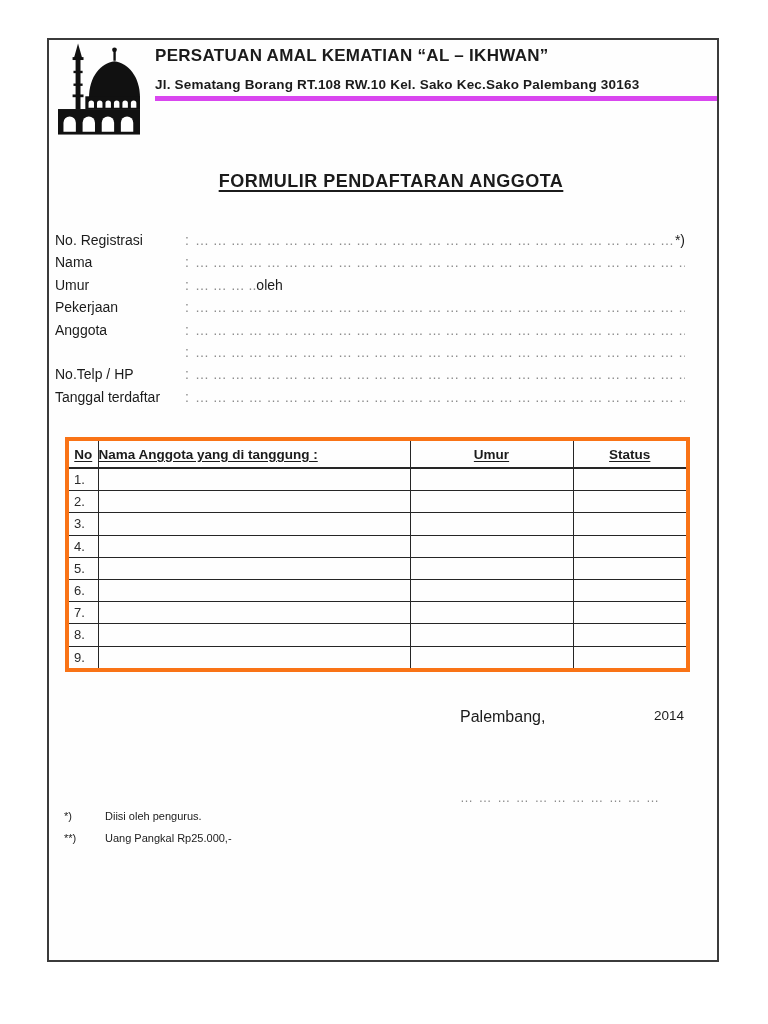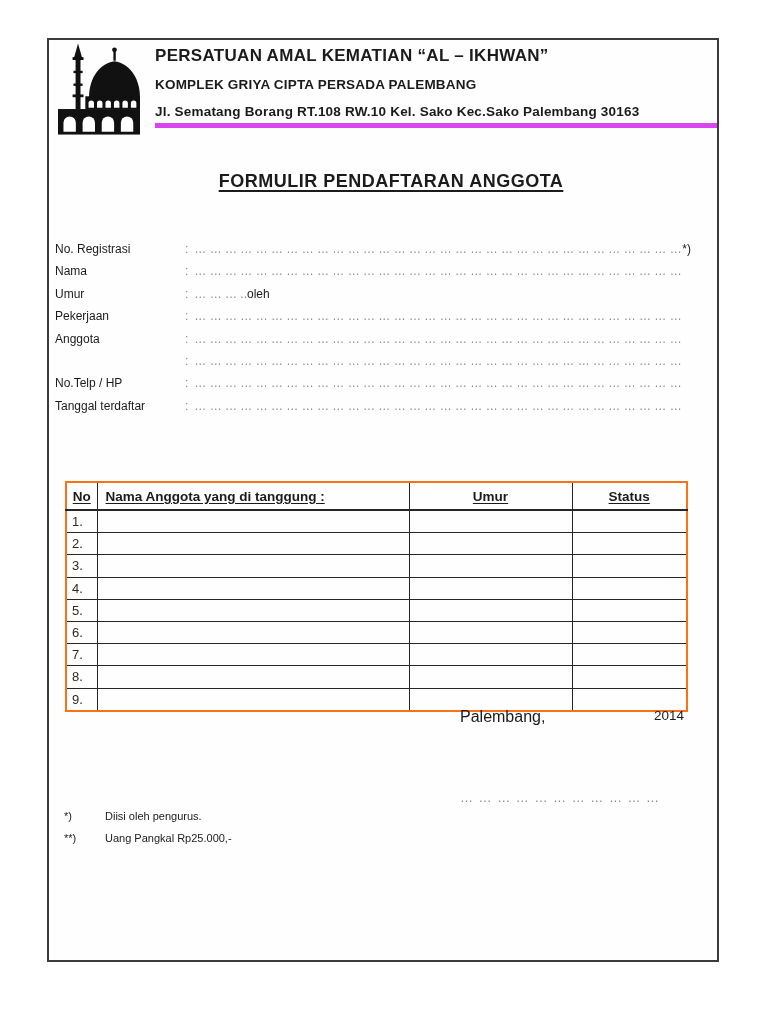--- a/index.html
+++ b/index.html
@@ -19,35 +19,35 @@
   .complex { font-size:13.5px; font-weight:bold; letter-spacing:.2px; margin:0 0 12px 0; white-space:nowrap; }
   .addr { font-size:13.5px; font-weight:bold; letter-spacing:.2px; padding-bottom:4px;
           border-bottom:5px solid #d946ef; white-space:nowrap; }
   
   .title-wrap { position:absolute; top:131px; left:0; width:100%; text-align:center;padding-left:8px; }
   .title {
     font-size:18px; font-weight:bold; letter-spacing:.5px;
     text-decoration:underline; text-decoration-thickness:2px; text-underline-offset:3px;
   }
   
-  .fields { position:absolute; top:192px; left:6px; right:26px; font-size:12px;margin-top:10px; }
+  .fields { position:absolute; top:192px; left:6px; right:32px; font-size:14px; }
   .field-row { display:flex; align-items:baseline; height:22.4px; white-space:nowrap; }
   .f-label { flex:0 0 130px; color:#1b1b1b; }
   .f-sep   { color:#8c8c8c; margin-right:6px; flex:0 0 auto; }
   .f-dots  { color:#8c8c8c; flex:1 1 auto; overflow:hidden; }
   .field-row.inline .f-dots { flex:0 0 auto; }
   .f-suffix{ color:#1b1b1b; flex:0 0 auto; }
   
   .table-wrap { position:absolute; top:397px; left:16px; }
   table { border-collapse:collapse; width:621px; table-layout:fixed;
-          border:2px solid #f97316; font-size:13.5px;margin-top:44px; }
+          border:4px solid #f97316; font-size:13.5px; }
   th { border:1px solid #262626; border-bottom-width:2px; height:26px;
        font-weight:bold; text-decoration:underline; text-underline-offset:2px;
        text-align:center; padding:0; }
-  th.name { text-align:left; padding-left:8px; }
+  th.name { text-align:left; padding-left:0; }
   td { border:1px solid #262626; height:21.2px; font-size:13px; padding:0; }
   td.no { padding-left:5px; color:#2a2a2a; }
   
   .sign-city { position:absolute; top:668px; left:411px; font-size:16px; }
   .sign-year { position:absolute; top:668px; left:605px; font-size:13.5px; }
   .sign-dots { position:absolute; top:750px; left:411px; font-size:13px; color:#8c8c8c; letter-spacing:1px; }
   
   .footnotes { position:absolute; top:770px; left:15px; font-size:11px; }
   .fn-row { display:flex; height:22px; align-items:baseline; }
   .fn-marker { flex:0 0 41px; }
@@ -88,21 +88,20 @@
           <g fill="#ffffff">
             <path d="M6,97 v-10 a6.8,6.8 0 0 1 13.6,0 v10 z"></path>
             <path d="M27,97 v-10 a6.8,6.8 0 0 1 13.6,0 v10 z"></path>
             <path d="M48,97 v-10 a6.8,6.8 0 0 1 13.6,0 v10 z"></path>
             <path d="M69,97 v-10 a6.8,6.8 0 0 1 13.6,0 v10 z"></path>
           </g>
         </g>
       </svg>
       <div class="header-text">
         <div class="org">PERSATUAN AMAL KEMATIAN  “AL – IKHWAN”</div>
-        <div class="complex">KOMPLEK GRIYA CIPTA PERSADA PALEMBANG</div>
         <div class="addr">Jl. Sematang Borang  RT.108 RW.10 Kel. Sako Kec.Sako Palembang 30163</div>
       </div>
     </div>
 
     <div class="title-wrap">
       <span class="title">FORMULIR PENDAFTARAN ANGGOTA</span>
     </div>
 
     <div class="fields">
         <div class="field-row">

